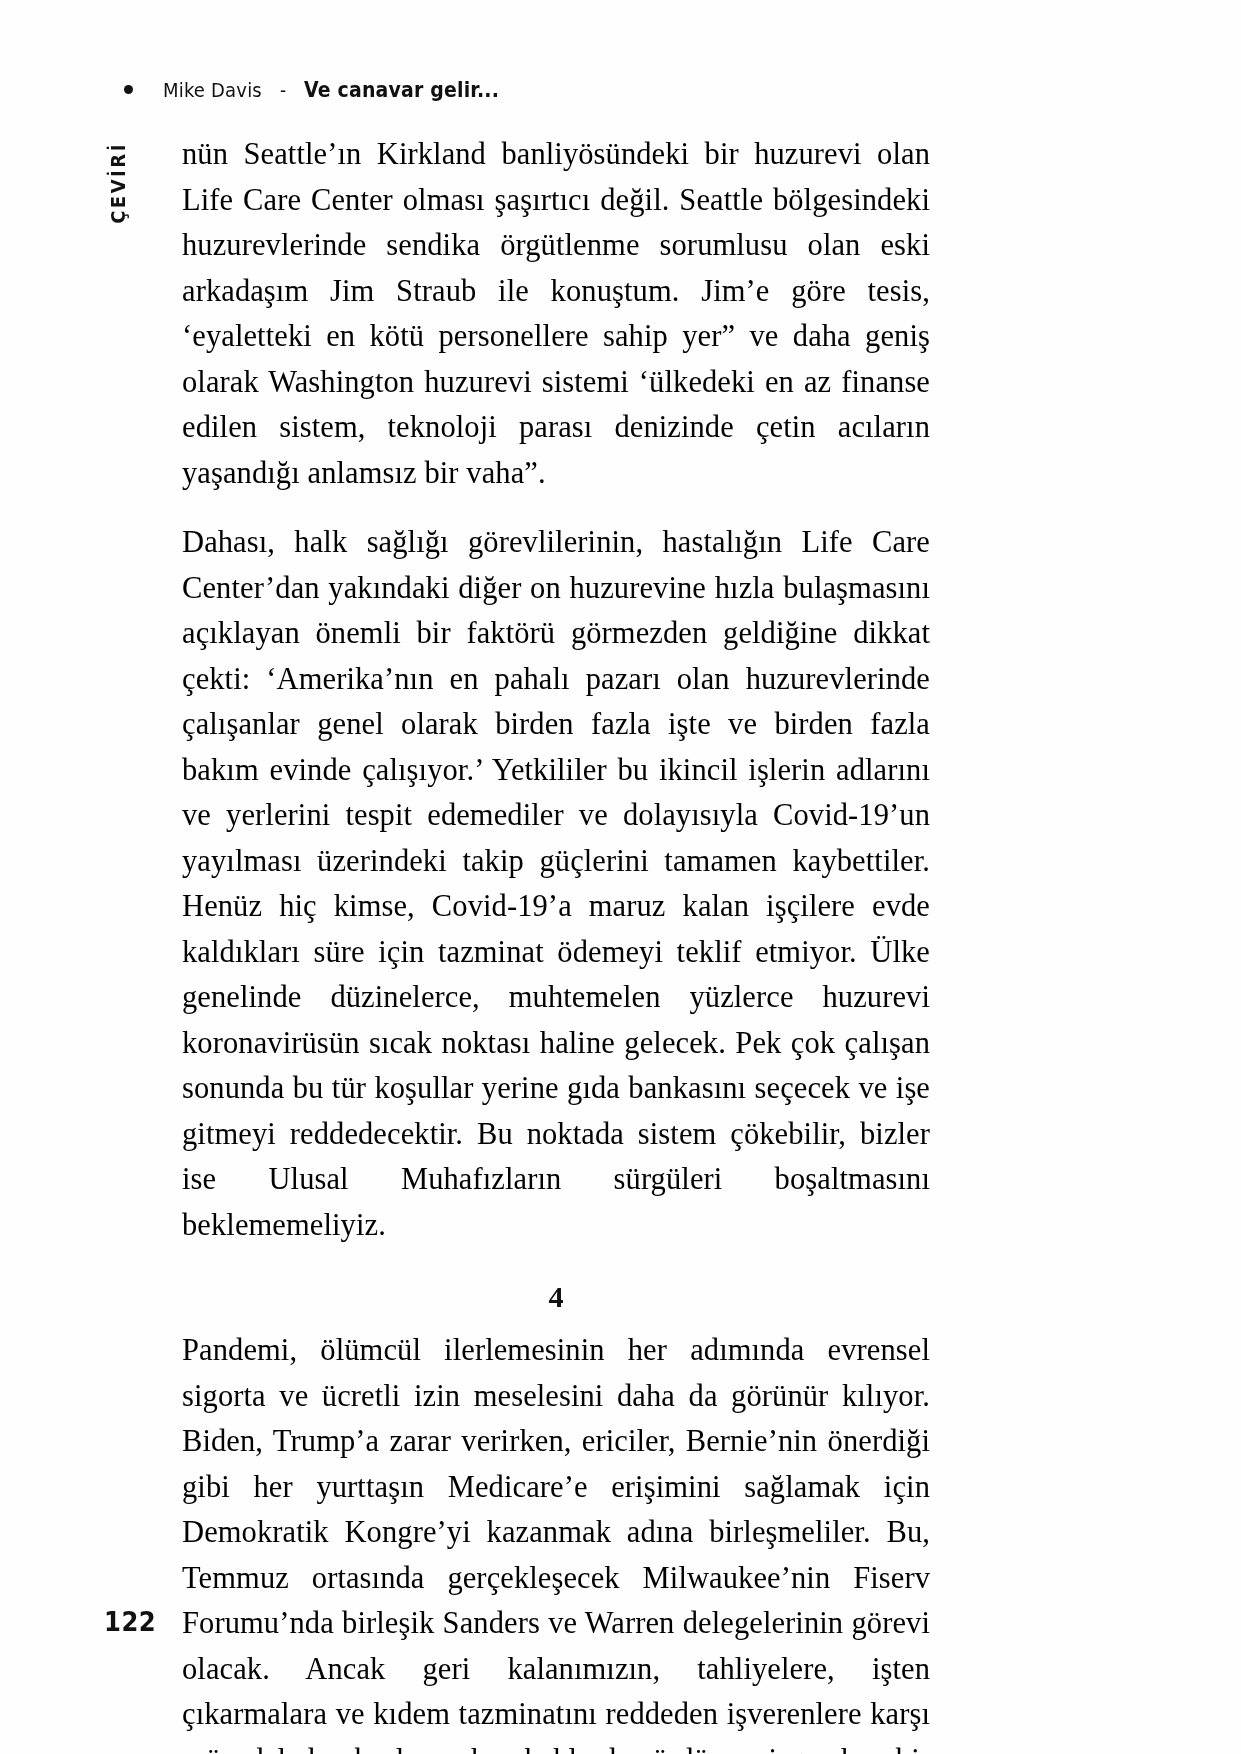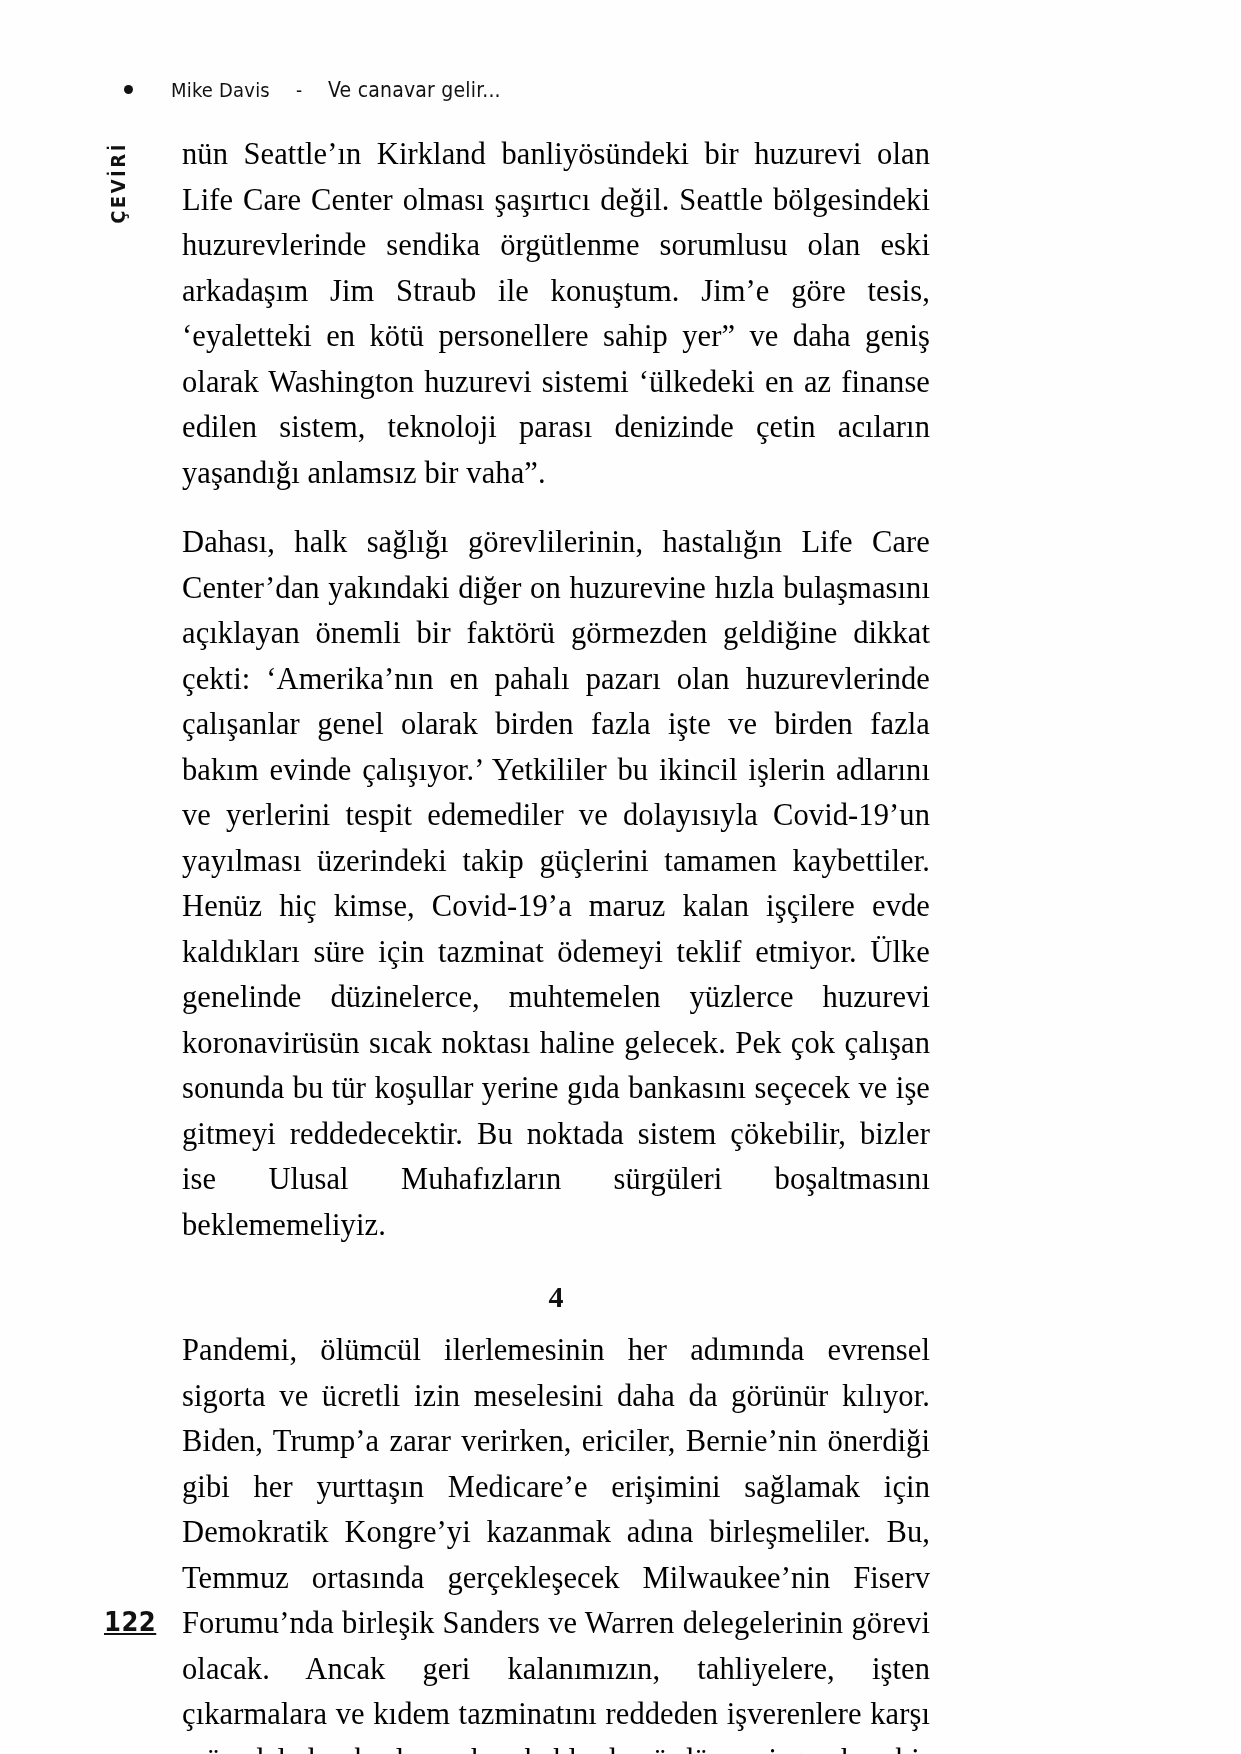--- a/index.html
+++ b/index.html
@@ -22,21 +22,21 @@
     background: #fefefe;
   }
 
   
   .running-head {
     position: absolute;
     left: 124px;
     top: 78px;
     display: flex;
     align-items: baseline;
-    gap: 24px;
+    gap: 16px;
     white-space: nowrap;
   }
   .head-bullet {
     display: inline-block;
     width: 9px;
     height: 9px;
     border-radius: 50%;
     background: #111;
     position: relative;
     top: -3px;
@@ -50,21 +50,21 @@
   }
   .head-dash {
     font-family: "DejaVu Sans Condensed", "Liberation Sans", sans-serif;
     font-size: 19px;
     color: #111;
     padding: 0 2px;
   }
   .head-title {
     font-family: "DejaVu Sans Condensed", "Liberation Sans", sans-serif;
     font-size: 21px;
-    font-weight: normal;
+    font-weight: bold;
     color: #111;
     letter-spacing: 0.2px;
   }
 
   
   .side-tab {
     position: absolute;
     left: 98px;
     top: 118px;
     width: 40px;
@@ -121,21 +121,20 @@
   
   .folio {
     position: absolute;
     left: 104px;
     top: 1606px;
     font-family: "DejaVu Sans Condensed", "Liberation Sans", sans-serif;
     font-size: 27px;
     font-weight: bold;
     color: #111;
     letter-spacing: 0.5px;
-    text-decoration: underline;
   }
 </style>
 </head>
 <body>
 
 <div class="page">
 
   <div class="running-head">
     <span class="head-bullet"></span>
     <span class="head-author">Mike Davis</span>

